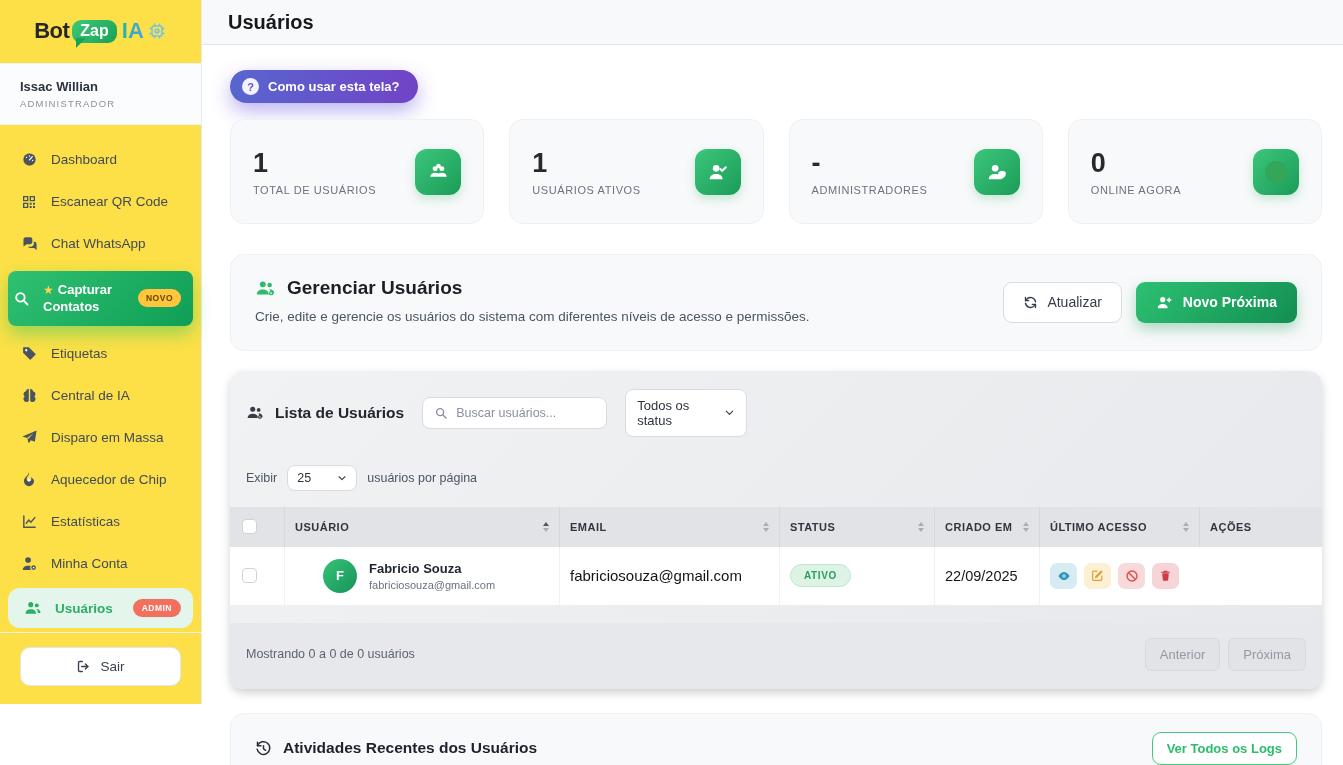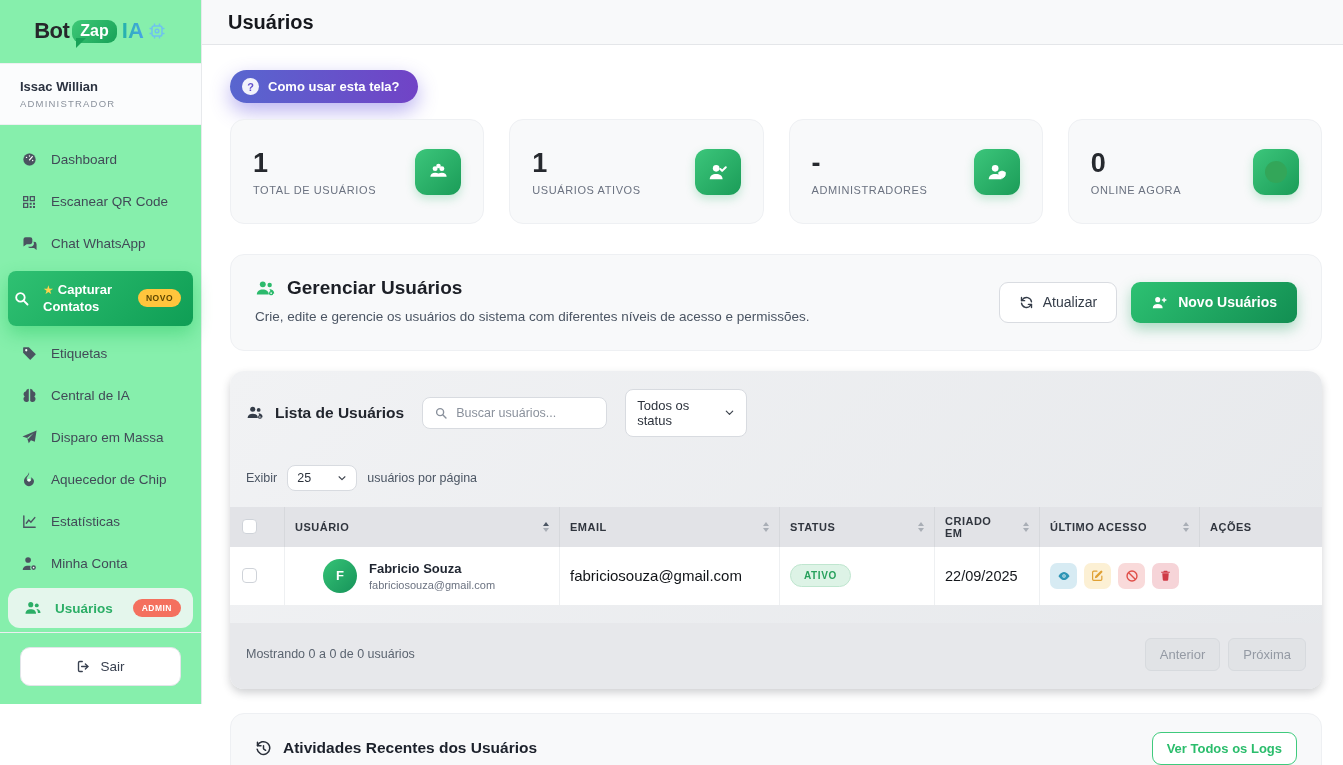--- a/index.html
+++ b/index.html
@@ -1,21 +1,21 @@
 <!DOCTYPE html>
 <html><head>
 <meta charset="utf-8">
 <style>
   * { margin:0; padding:0; box-sizing:border-box; }
   html,body { width:1343px; height:765px; overflow:hidden; background:#fff;
     font-family:"Liberation Sans","DejaVu Sans",sans-serif; color:#1f2430; }
   .app { display:flex; width:1343px; height:765px; }
 
   
-  .sidebar { width:202px; min-width:202px; background:#86efac; border-right:1px solid #e7e9ec;
+  .sidebar { width:202px; min-width:202px; background:#fde047; border-right:1px solid #e7e9ec;
     display:flex; flex-direction:column; height:704px; }
   .logo { height:67px; display:flex; align-items:center; justify-content:center; gap:3px;
     border-bottom:1px solid #eef0f2; }
   .logo-bot { font-size:22px; font-weight:800; color:#26272b; letter-spacing:-0.5px; }
   .logo-zap { position:relative; background:linear-gradient(135deg,#3ec977,#17a157); color:#fff;
     font-weight:800; font-size:16px; padding:2px 8px 3px; border-radius:9px; }
   .logo-zap::after { content:""; position:absolute; left:4px; bottom:-5px; border:5px solid transparent;
     border-top-color:#17a157; border-left-color:#17a157; }
   .logo-ia { font-size:22px; font-weight:800; background:linear-gradient(90deg,#23b4a8,#4aa3e8);
     -webkit-background-clip:text; background-clip:text; color:transparent; margin-left:2px;text-align:center; }
@@ -95,21 +95,21 @@
   .fselect { display:flex; align-items:center; justify-content:space-between; gap:10px; background:#fff;
     border:1px solid #d8dbe0; border-radius:8px; padding:8px 11px; font-size:13px; color:#2c323c; cursor:pointer; }
   .fselect.status { width:122px; }
   .fselect.psize { width:70px; padding:5px 9px; font-size:12.5px; }
   .chev { color:#3c424c; display:flex; }
   .pagesize-row { display:flex; align-items:center; gap:10px; padding:12px 16px 16px; font-size:12.5px; color:#4b5563; }
 
   .tbl { width:100%; }
   .tbl-header { display:flex; align-items:center; background:#e2e3e7; height:40px; }
   .hcell { font-size:11px; font-weight:700; color:#30353e; letter-spacing:.5px; display:flex;
-    align-items:center; gap:14px; padding:0 10px; height:100%; border-right:1px solid #d6d8dc; }
+    align-items:center; gap:8px; padding:0 10px; height:100%; border-right:1px solid #d6d8dc; }
   .hcell:last-child { border-right:none; }
   .sort { display:flex; flex-direction:column; gap:2px; margin-left:2px; }
   .tri-up { width:0; height:0; border-left:3.5px solid transparent; border-right:3.5px solid transparent;
     border-bottom:4.5px solid #a9aeb6; }
   .tri-dn { width:0; height:0; border-left:3.5px solid transparent; border-right:3.5px solid transparent;
     border-top:4.5px solid #a9aeb6; }
   .sort.asc .tri-up { border-bottom-color:#4b5563; }
   .tbl-row { display:flex; align-items:center; background:#fff; height:58px; }
   .rcell { padding:0 10px; height:100%; display:flex; align-items:center; border-right:1px solid #eef0f2; }
   .rcell:last-child { border-right:none; }
@@ -413,21 +413,21 @@
             <span>Atualizar</span>
           </button>
           <button class="btn-newuser">
             <span class="nicon">
               <svg width="17" height="17" viewBox="0 0 24 24" fill="currentColor">
                 <circle cx="9.5" cy="8" r="3.6"></circle>
                   <path d="M2.5 20c0-3.8 3.1-5.8 7-5.8s7 2 7 5.8z"></path>
                 <path d="M18.5 6v5M16 8.5h5" stroke="currentColor" stroke-width="2" stroke-linecap="round"></path>
               </svg>
             </span>
-            <span>Novo Usuários</span>
+            <span>Novo Próxima</span>
           </button>
         </div>
       </div>
 
       
       <div class="list-card">
         <div class="list-head">
           <div class="list-title">
             <span class="nicon">
               <svg width="19" height="19" viewBox="0 0 24 24" fill="currentColor">

